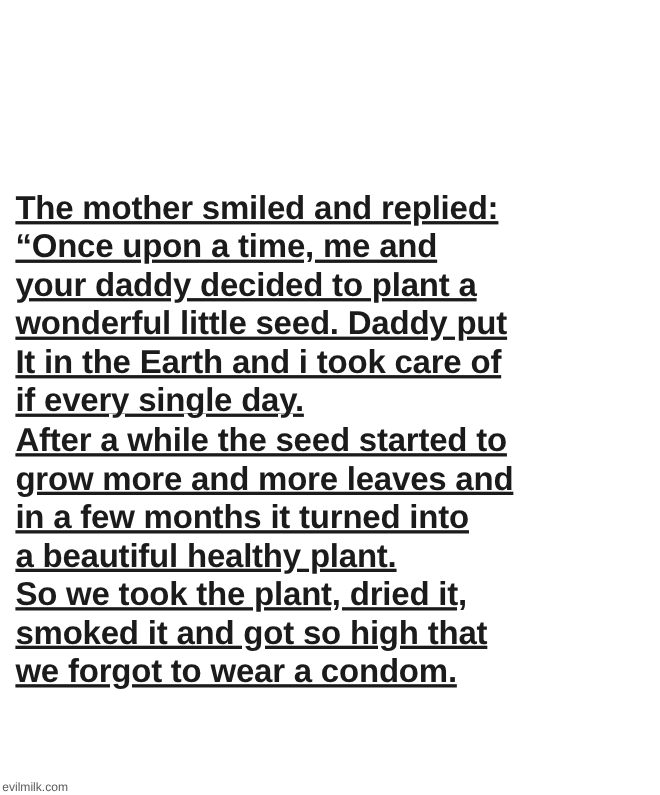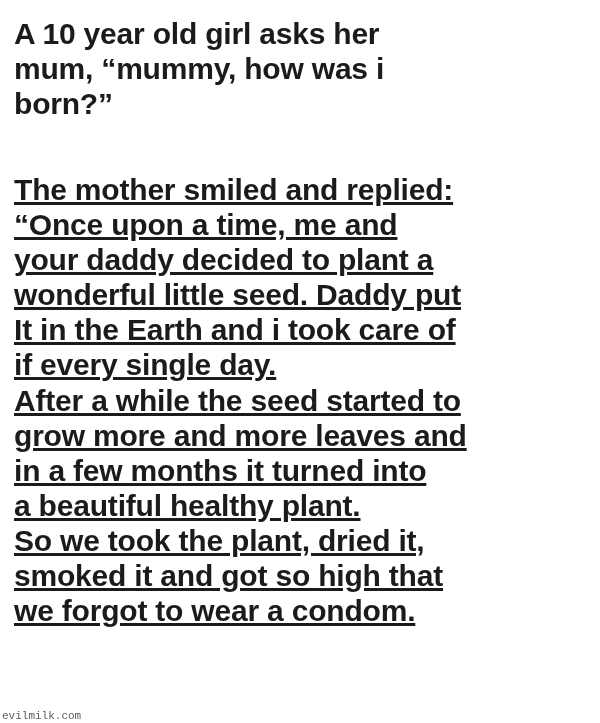--- a/index.html
+++ b/index.html
@@ -36,34 +36,31 @@
     top: 16px;
   }
   #para-answer {
     top: 172px;
     text-decoration: underline;
   }
   .watermark {
     position: absolute;
     left: 2px;
     bottom: 1px;
-    font-family: Liberation Mono, monospace;
+    font-family: Liberation Sans, sans-serif;
     font-size: 11px;
     color: #5c5c5c;
     letter-spacing: 0px;
   }
 </style>
 </head>
 <body>
 
 <div id="meme">
 
-  <div class="text-block" id="para-question">A 10 year old girl asks her
-mum, “mummy, how was i
-born?”</div>
 
   <div class="text-block" id="para-answer">The mother smiled and replied:
 “Once upon a time, me and
 your daddy decided to plant a
 wonderful little seed. Daddy put
 It in the Earth and i took care of
 if every single day.
 After a while the seed started to
 grow more and more leaves and
 in a few months it turned into

